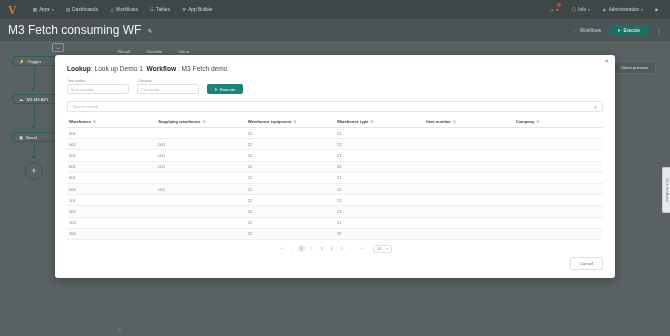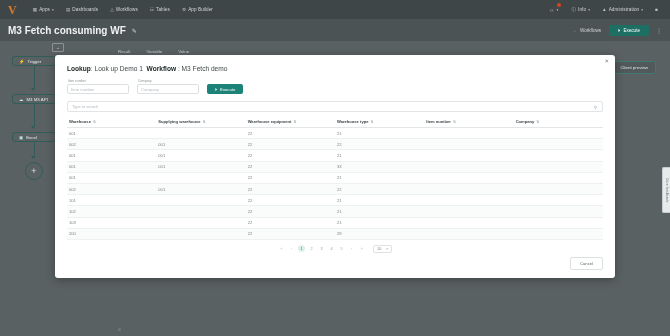--- a/index.html
+++ b/index.html
@@ -38,21 +38,21 @@
     background: #d6431f;
   }
   .caret { font-size: 3.6px; opacity: .8; }
 
   
   .pagehead {
     position: absolute; top: 19px; left: 0; width: 670px; height: 22px;
     background: #4c5354; display: flex; align-items: center;
     padding: 0 8px; z-index: 4;
   }
-  .page-title { color: #f0f2f2; font-size: 10px; font-weight: 700; }
+  .page-title { color: #f0f2f2; font-size: 12px; font-weight: 400; }
   .pencil { color: #c9cfd0; font-size: 6px; margin-left: 6px; }
   .ph-sp { flex: 1; }
   .back-link {
     color: #cfd4d5; font-size: 4.6px; display: flex; align-items: center; gap: 2px;
     margin-right: 8px;
   }
   .btn-exec-top {
     background: #1d6f63; color: #fff; font-size: 4.6px;
     padding: 3px 9px; border-radius: 2px; display: flex;
     align-items: center; gap: 3px; border: none;

